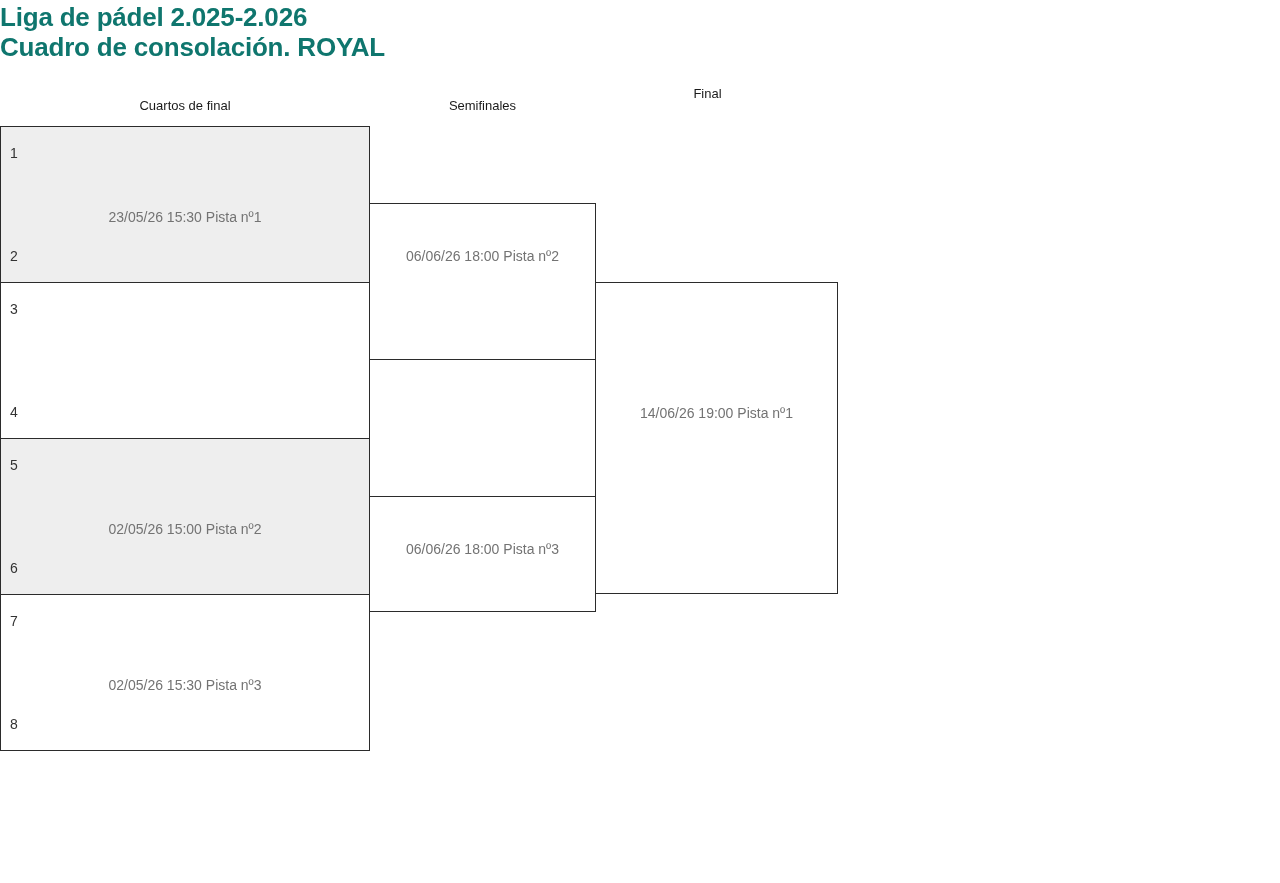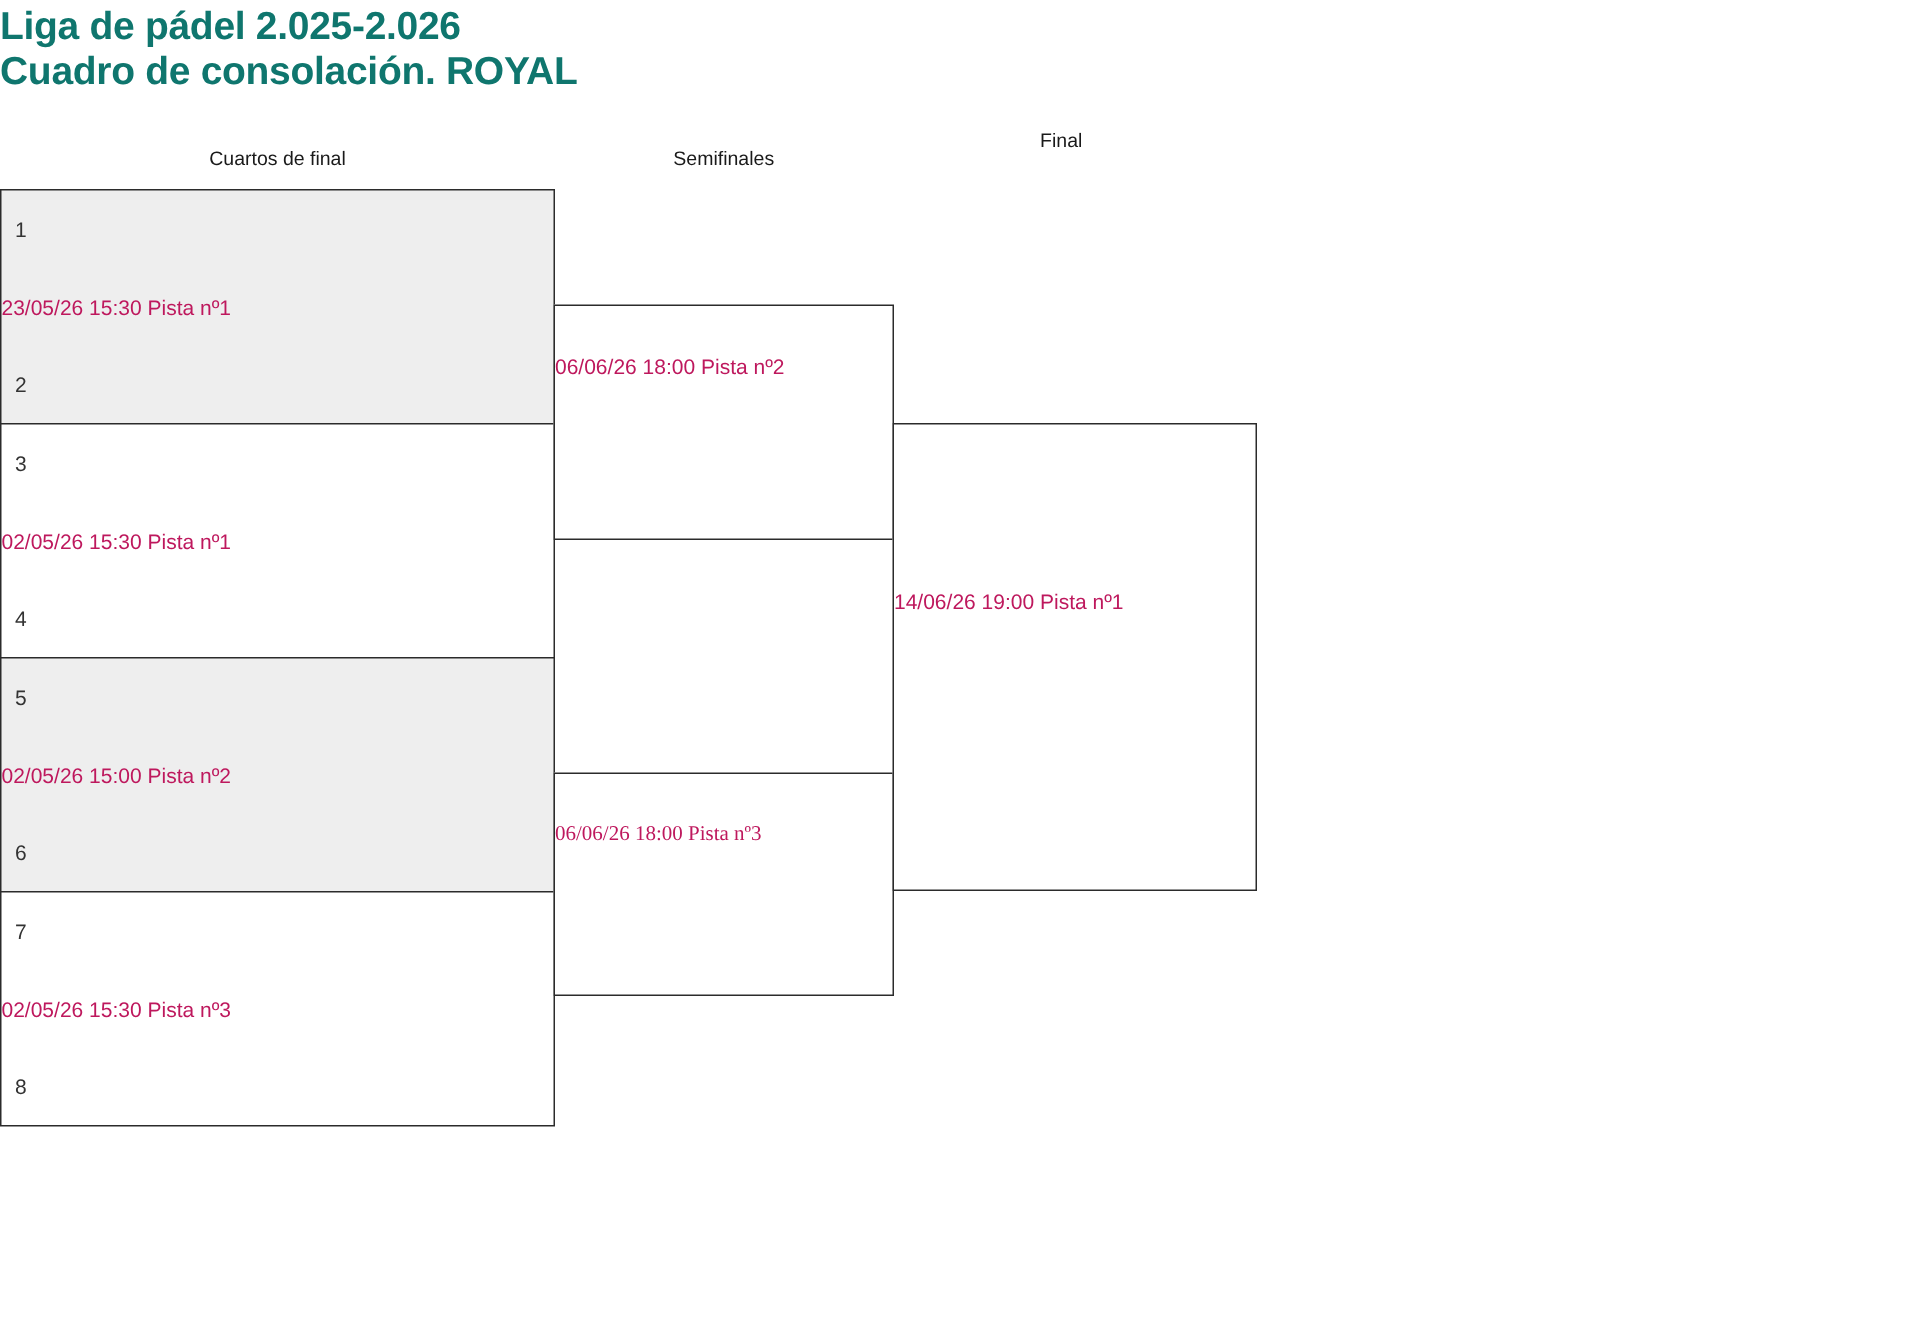--- a/index.html
+++ b/index.html
@@ -68,21 +68,21 @@
   
   .qf { left: 0px; width: 370px; height: 157px; }
   #qf-1 { top: 126px; }
   #qf-2 { top: 282px; }
   #qf-3 { top: 438px; }
   #qf-4 { top: 594px; }
 
   
   .sf { left: 369px; width: 227px; }
   #sf-1 { top: 203px; height: 157px; }
-  #sf-2 { top: 515px; height: 149px; font-family: Liberation Serif, serif; }
+  #sf-2 { top: 496px; height: 116px; }
 
   
   #final-box { left: 595px; top: 282px; width: 243px; height: 312px; }
 
   
   .slot {
     position: absolute;
     left: 9px;
     font-size: 14px;
     line-height: 16px;
@@ -90,23 +90,24 @@
     white-space: nowrap;
   }
   .slot-top    { top: 18px; }
   .slot-bottom { top: 121px; }
 
   
   .schedule {
     position: absolute;
     font-size: 14px;
     line-height: 17px;
-    color: #be185d;
+    color: #737373;
     white-space: nowrap;
-    text-align: left;
+    text-align: center;
+    margin-top: 12px;
   }
   .qf .schedule {
     left: 0;
     right: 0;
     top: 70px;
   }
   .sf .schedule {
     left: 0;
     right: 0;
     top: 32px;
@@ -132,21 +133,20 @@
 <div class="bracket">
 
   <div class="match-box qf shaded" id="qf-1">
     <div class="slot slot-top">1</div>
     <div class="schedule">23/05/26 15:30 Pista nº1</div>
     <div class="slot slot-bottom">2</div>
   </div>
 
   <div class="match-box qf" id="qf-2">
     <div class="slot slot-top">3</div>
-    <div class="schedule">02/05/26 15:30 Pista nº1</div>
     <div class="slot slot-bottom">4</div>
   </div>
 
   <div class="match-box qf shaded" id="qf-3">
     <div class="slot slot-top">5</div>
     <div class="schedule">02/05/26 15:00 Pista nº2</div>
     <div class="slot slot-bottom">6</div>
   </div>
 
   <div class="match-box qf" id="qf-4">

